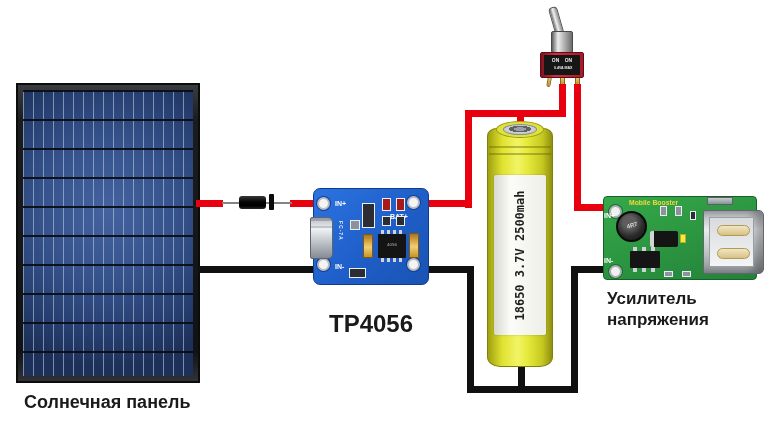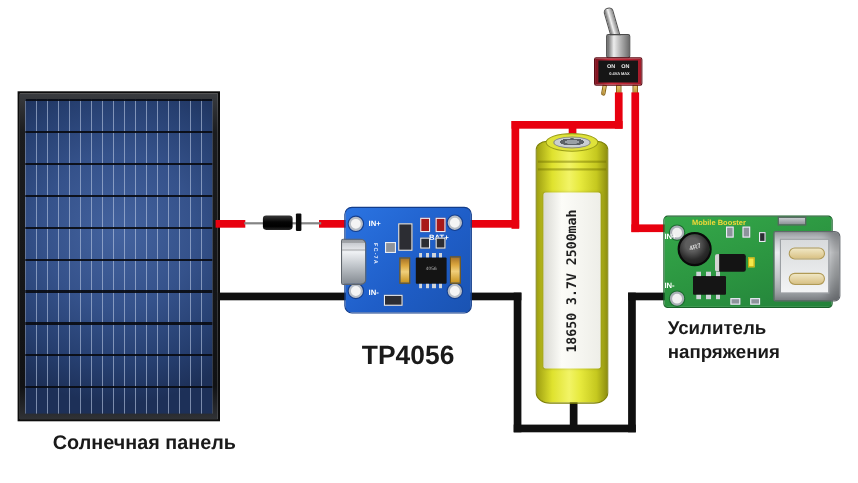--- a/index.html
+++ b/index.html
@@ -123,21 +123,21 @@
             background:linear-gradient(180deg,#caced2,#8b9095); border:1px solid #5c6065; }
 </style>
 </head>
 <body>
 
 <div class="canvas">
 
   <div class="abs panel">
     <div class="cells"></div>
   </div>
-  <div class="lbl" style="left:48px; top:392px;">Солнечная панель</div>
+  <div class="lbl" style="left:24px; top:392px;">Солнечная панель</div>
 
   <div class="wire red" style="left:196px;top:200px;width:27px;height:7px;"></div>
   <div class="wire red" style="left:290px;top:200px;width:30px;height:7px;"></div>
   <div class="wire red" style="left:417px;top:200px;width:55px;height:7px;"></div>
   <div class="wire red" style="left:465px;top:110px;width:7px;height:98px;"></div>
   <div class="wire red" style="left:465px;top:110px;width:101px;height:7px;"></div>
   <div class="wire red" style="left:517px;top:113px;width:7px;height:16px;"></div>
   <div class="wire red" style="left:559px;top:84px;width:7px;height:33px;"></div>
   <div class="wire red" style="left:574px;top:84px;width:7px;height:127px;"></div>
   <div class="wire red" style="left:574px;top:204px;width:37px;height:7px;"></div>

